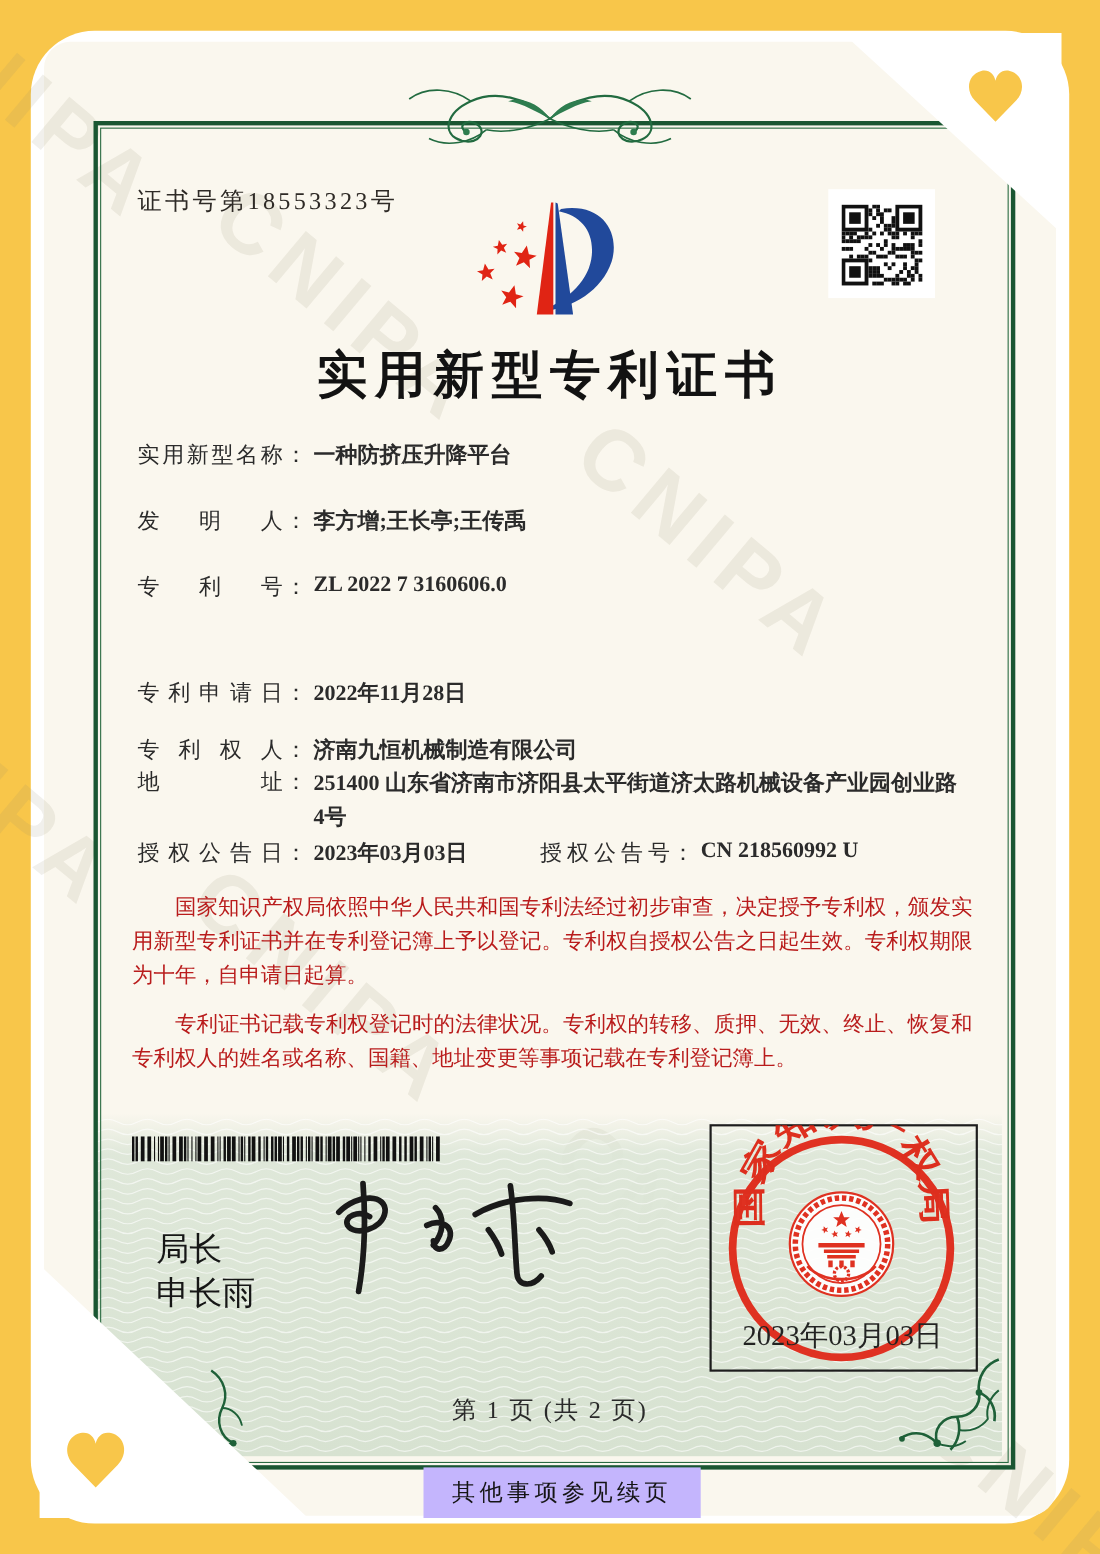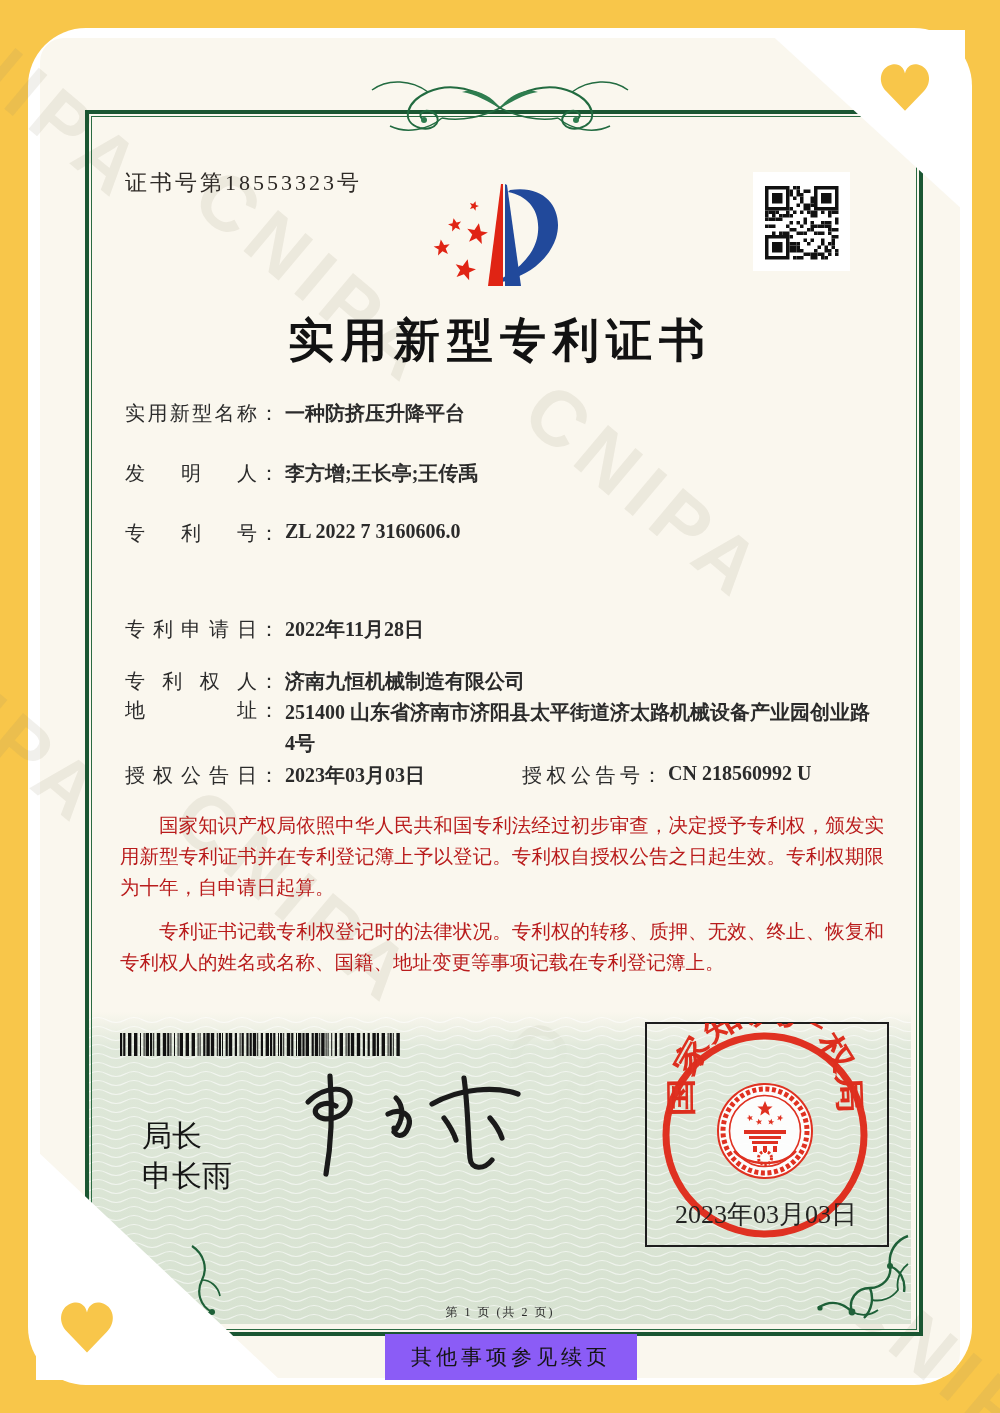--- a/index.html
+++ b/index.html
@@ -19,32 +19,32 @@
   #logo{position:absolute;left:430px;top:180px;}
   #qr-box{position:absolute;left:753px;top:172px;width:97px;height:99px;background:#ffffff;}
   #qr{position:absolute;left:12px;top:14px;}
   #title{position:absolute;left:85px;top:310px;width:830px;text-align:center;font-size:46px;
          font-weight:bold;color:#121212;letter-spacing:7px;}
   .frow{position:absolute;left:125px;font-size:20px;color:#2b2b2b;white-space:nowrap;}
   .flabel{display:inline-block;width:132px;text-align:justify;text-align-last:justify;vertical-align:top;}
   .fcolon{display:inline-block;margin:0 6px 0 2px;vertical-align:top;}
   .fvalue{display:inline-block;vertical-align:top;font-weight:bold;}
   .fvalue.wrap{white-space:normal;width:590px;line-height:31px;}
-  .flabel2{display:inline-block;width:118px;text-align:justify;text-align-last:justify;vertical-align:top;margin-left:92px;}
+  .flabel2{display:inline-block;width:118px;text-align:justify;text-align-last:justify;vertical-align:top;margin-left:61px;}
   #paras{position:absolute;left:120px;top:810px;width:764px;font-size:19.5px;line-height:31px;
          color:#b91c1c;text-align:justify;}
   #paras p{margin:0 0 13px 0;text-indent:2em;}
   #barcode{position:absolute;left:120px;top:1033px;}
   #director{position:absolute;left:142px;top:1116px;font-family:"Liberation Sans","DejaVu Sans",sans-serif;
             font-size:30px;color:#161616;line-height:40px;}
   #signature{position:absolute;left:292px;top:1062px;}
   #seal-box{position:absolute;left:645px;top:1022px;width:240px;height:221px;border:2px solid #1d1d1d;}
   #seal{position:absolute;left:653px;top:1023px;opacity:0.93;}
-  #page-num{position:absolute;left:85px;top:1304px;width:830px;text-align:center;font-size:12px;color:#2a2a2a;letter-spacing:2px;}
-  #footer-strip{position:absolute;left:385px;top:1334px;width:252px;height:46px;background:#8b5cf6;
+  #page-num{position:absolute;left:85px;top:1267px;width:830px;text-align:center;font-size:22px;color:#2a2a2a;letter-spacing:2px;}
+  #footer-strip{position:absolute;left:385px;top:1334px;width:252px;height:46px;background:#c4b5fd;
                 text-align:center;line-height:46px;font-size:21px;color:#141414;letter-spacing:4px;}
   #corner-cover{position:absolute;left:0;top:0;pointer-events:none;}
   .heart{position:absolute;}
 </style>
 </head>
 <body>
 
 <div id="canvas">
   <div id="card"></div>
   <div id="paper"></div>

